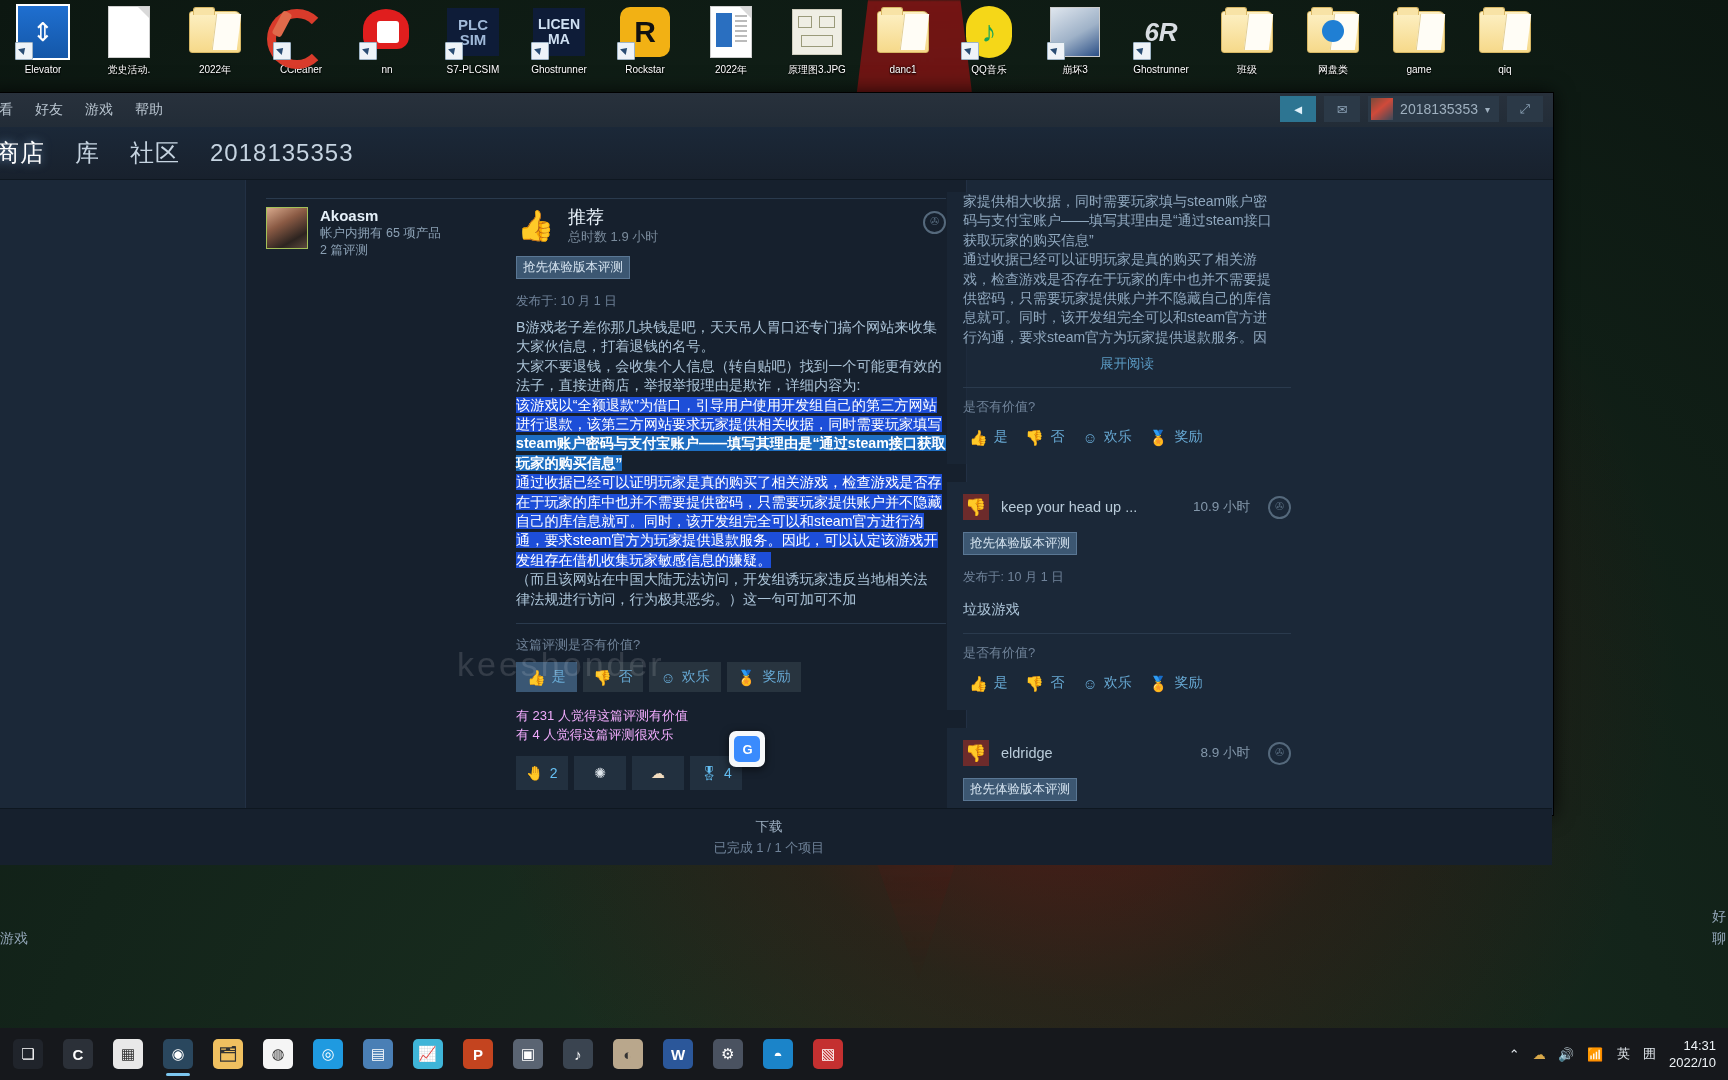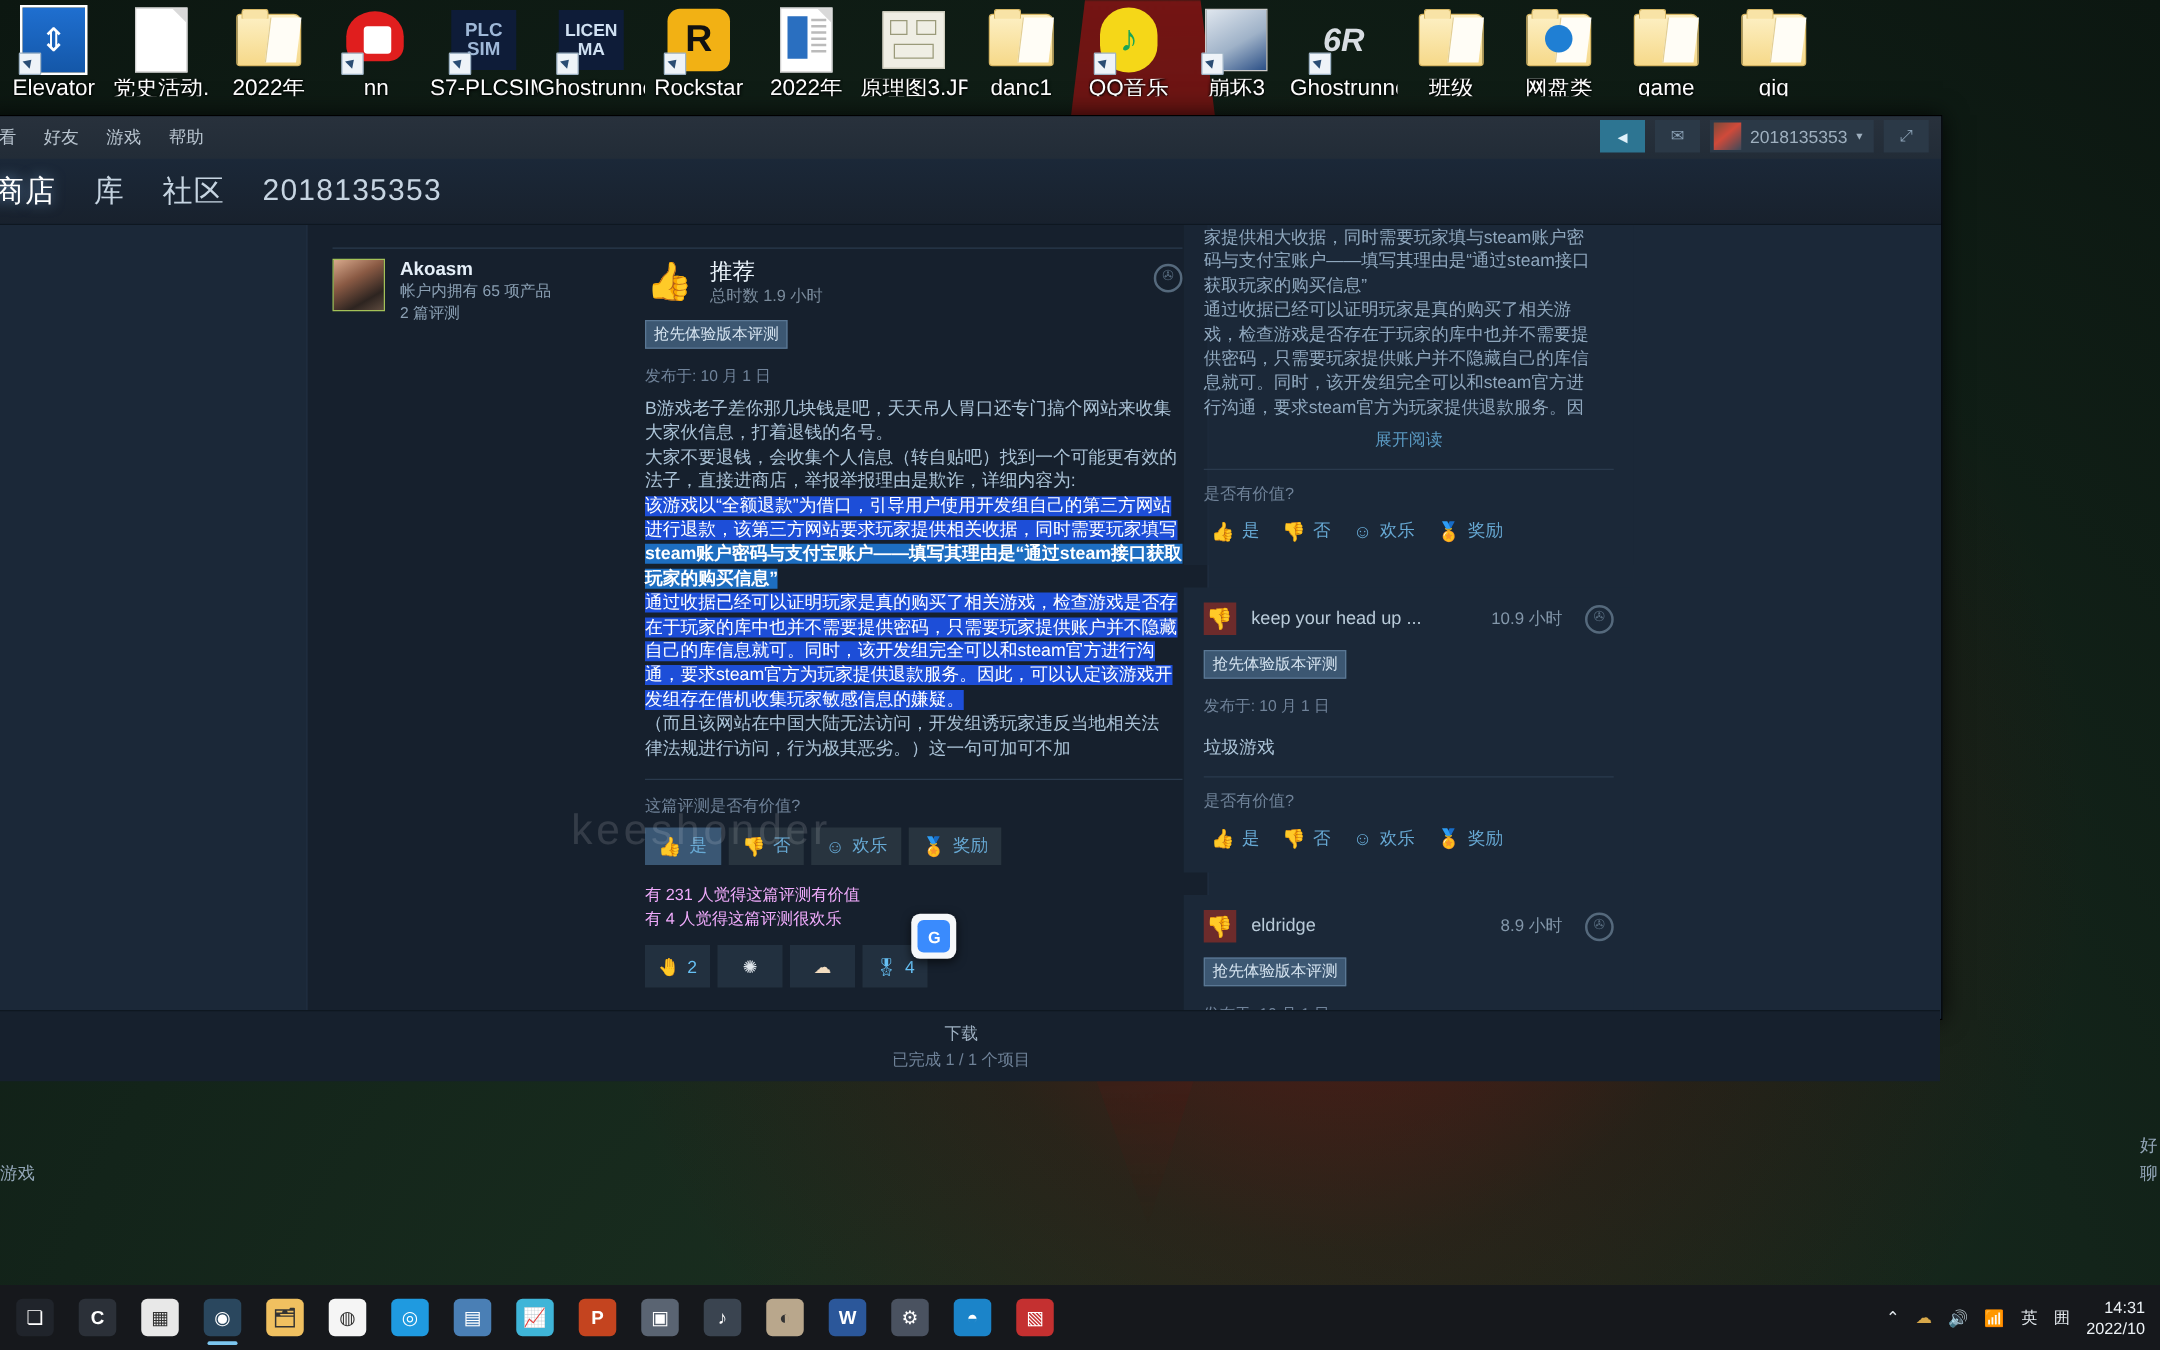--- a/index.html
+++ b/index.html
@@ -23,21 +23,21 @@
     background:linear-gradient(178deg, rgba(135,20,20,.85) 0%, rgba(120,16,16,.55) 45%, rgba(60,8,8,.0) 100%);
     clip-path:polygon(40% 0%, 62% 0%, 80% 62%, 52% 100%, 22% 64%);
     filter:blur(1px);
   }
 
   
   #icon-row{position:absolute;left:0;top:4px;height:92px;display:flex;}
   .dicon{width:86px;display:flex;flex-direction:column;align-items:center;gap:3px;}
   .dicon .glyph{width:56px;height:56px;position:relative;display:flex;align-items:center;justify-content:center;}
   .dicon .lbl{
-    color:#fff;font-size:18px;line-height:14px;text-align:center;
+    color:#fff;font-size:10px;line-height:14px;text-align:center;
     text-shadow:0 1px 2px #000,0 0 3px #000;max-width:86px;overflow:hidden;white-space:nowrap;
   }
   .shortcut-arrow{
     position:absolute;left:0;bottom:0;width:16px;height:16px;background:#eef3f8;
     border:1px solid #9fb4c6;border-radius:1px;
   }
   .shortcut-arrow:after{
     content:"";position:absolute;left:4px;top:3px;width:0;height:0;
     border-left:6px solid #2a4d74;border-top:4px solid transparent;border-bottom:4px solid transparent;
     transform:rotate(-45deg);
@@ -131,21 +131,21 @@
   .vbtn.on{background:#3a5774;}
   .vbtn .ic{font-size:15px;line-height:1;}
   .counts{color:#f0abfc;font-size:13px;line-height:19px;margin-top:14px;}
   .awards{display:flex;gap:6px;margin-top:12px;}
   .award{
     background:#22303f;min-width:34px;height:34px;display:flex;align-items:center;justify-content:center;
     gap:6px;padding:0 9px;color:#66c0f4;font-size:14px;
   }
 
   
-  #right-col{position:absolute;left:960px;top:0;width:360px;}
+  #right-col{position:absolute;left:960px;top:12px;width:360px;}
   .side-overlay{
     background:rgba(27,40,56,.62);padding:0 16px 14px 16px;
   }
   .ov-text{color:#9ab3ca;font-size:14px;line-height:19.4px;opacity:.92;}
   .expand{color:#5b9bc4;font-size:13.5px;text-align:center;padding-top:8px;}
   .side-card{background:#1b2838;margin-top:18px;padding:12px 16px 14px 16px;position:relative;}
   .sc-head{display:flex;align-items:center;gap:12px;}
   .sc-thumb{width:26px;height:26px;background:#6d2b2b;display:flex;align-items:center;justify-content:center;color:#e08a8a;font-size:17px;}
   .sc-name{color:#b9cbd9;font-size:14.5px;flex:1;}
   .sc-hrs{color:#8397aa;font-size:13.5px;}
@@ -207,20 +207,30 @@
       <div class="glyph">
         <div class="doc"></div>
       </div>
       <div class="lbl">党史活动.</div>
     </div>
     <div class="dicon">
       <div class="glyph">
         <div class="folder"></div>
       </div>
       <div class="lbl">2022年</div>
+    </div>
+    <div class="dicon">
+      <div class="glyph">
+        <div style="width:52px;height:50px;position:relative">
+          <div style="position:absolute;right:0;top:2px;width:42px;height:42px;border:9px solid #d93b2b;border-radius:50%;border-right-color:transparent"></div>
+          <div style="position:absolute;left:2px;top:4px;width:10px;height:26px;background:#e06a4b;transform:rotate(28deg);border-radius:3px"></div>
+        </div>
+        <div class="shortcut-arrow"></div>
+      </div>
+      <div class="lbl">CCleaner</div>
     </div>
     <div class="dicon">
       <div class="glyph">
         <div style="width:52px;height:50px;position:relative">
           <div style="position:absolute;left:2px;top:2px;width:46px;height:40px;background:#e01e1e;border-radius:50% 50% 12px 12px"></div>
           <div style="position:absolute;left:16px;top:14px;width:22px;height:22px;background:#fff;border-radius:3px"></div>
         </div>
         <div class="shortcut-arrow"></div>
       </div>
       <div class="lbl">nn</div>

